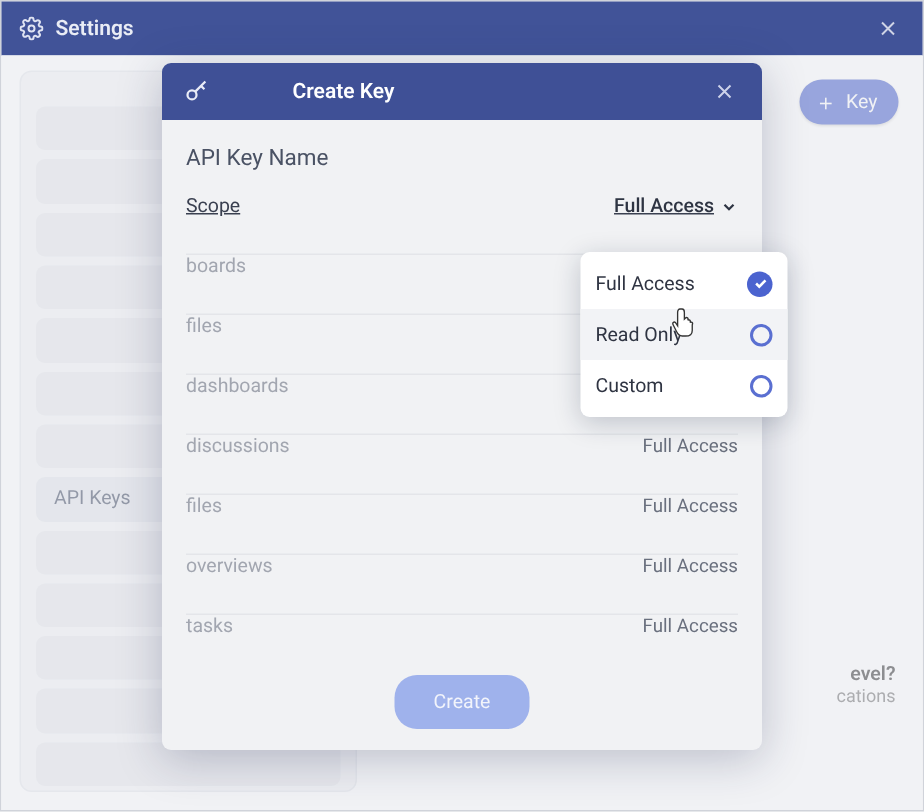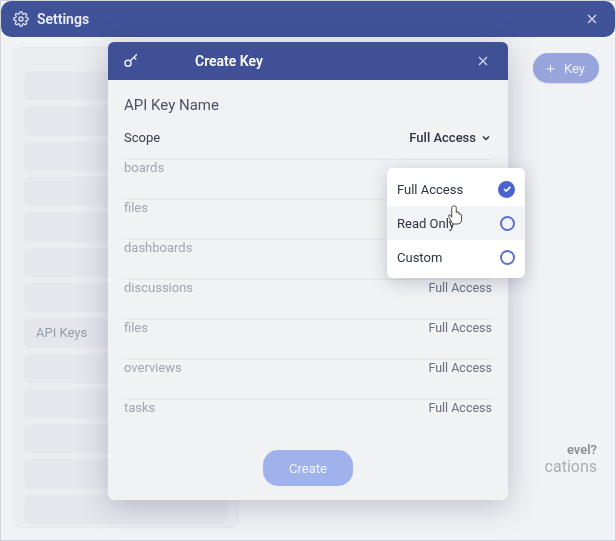--- a/index.html
+++ b/index.html
@@ -21,21 +21,20 @@
   }
   .settings-titlebar {
     height: 36px;
     background: #415398;
     color: #e9ecf5;
     display: flex;
     align-items: center;
     padding: 0 12px;
     font-size: 14px;
     font-weight: 600;
-    border-radius: 10px;
   }
   .settings-titlebar .gear {
     width: 16px; height: 16px; margin-right: 8px;
     display: inline-flex; align-items:center; justify-content:center;
   }
   .settings-close {
     margin-left: auto;
     width: 22px; height: 22px;
     display:flex;align-items:center;justify-content:center;
     cursor:pointer; color:#cfd4e6;
@@ -97,21 +96,21 @@
 
   .promo-text {
     position:absolute;
     right: 18px;
     top: 405px;
     width: 120px;
     text-align: right;
     font-size: 13px;
   }
   .promo-text .p1 { color:#222; font-weight:600; }
-  .promo-text .p2 { color:#666; font-size:16px; }
+  .promo-text .p2 { color:#666; font-size:12px; }
 
   
   .dim {
     position:absolute;
     inset:0;
     background: rgba(230,232,236,0.55);
   }
 
   
   .modal {
@@ -154,21 +153,22 @@
   .label-apiname {
     color:#4a5264;
     font-size:15px;
     margin-bottom: 16px;
   }
   .scope-row {
     display:flex; align-items:center;
     justify-content:space-between;
     font-size:13px;
     color:#3a4050;
-    margin-bottom: 14px;
+    margin-bottom: 24px;
+    text-decoration: underline;
   }
   .scope-select {
     display:flex; align-items:center; gap:4px;
     cursor:pointer;
     color:#2e3442;
     font-weight:500;
   }
   .scope-select svg { margin-top:1px; }
 
   .perm-list { }

